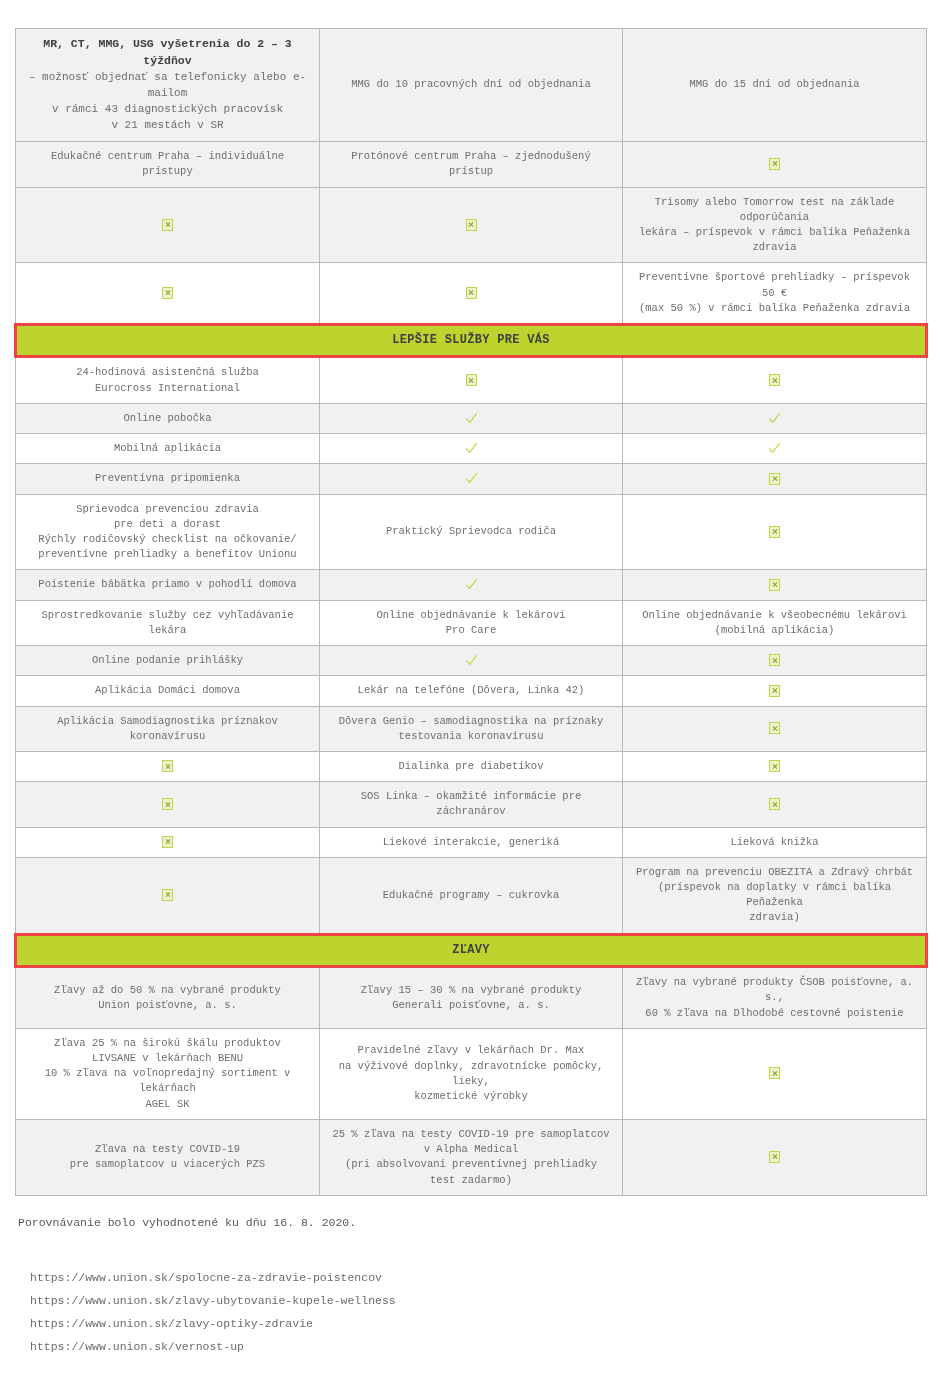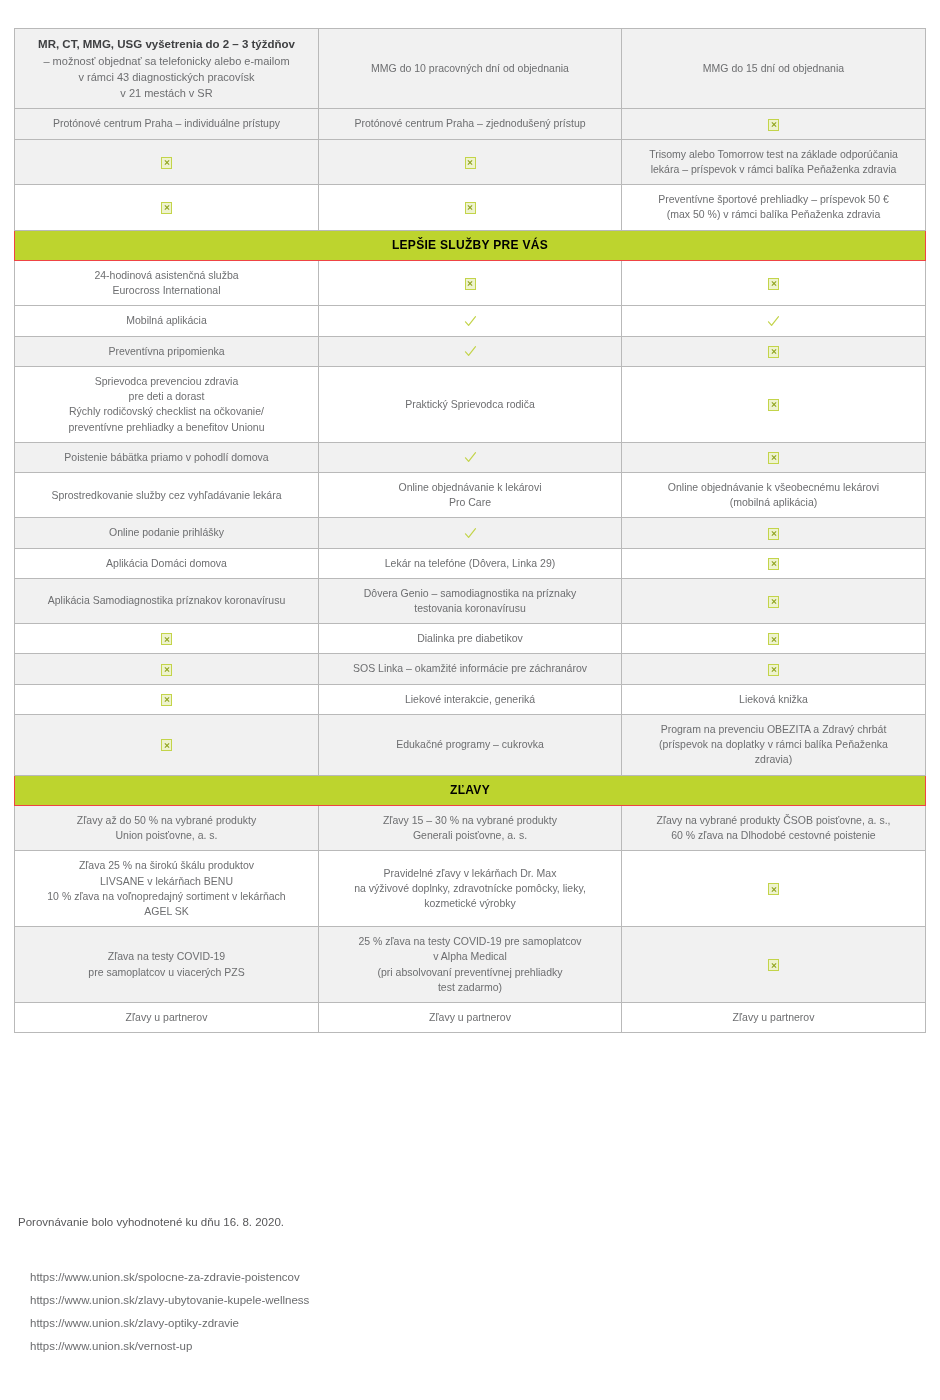--- a/index.html
+++ b/index.html
@@ -12,20 +12,21 @@
     color:#58585a;
     -webkit-font-smoothing:antialiased;
     overflow:hidden;
   }
   .page{
     position:relative;
     width:744px;
     height:1400px;
     box-sizing:border-box;
     padding:16px;
+    font-family:Liberation Mono, monospace;
   }
 
   
   .cmp-table{
     position:absolute;
     left:14px;
     top:28px;
     width:911px;
     border-collapse:collapse;
     table-layout:fixed;
@@ -65,22 +66,22 @@
     display:block;
     font-weight:bold;
     color:#3f4042;
     font-size:11.5px;
     margin-bottom:1px;
   }
 
   
   .banner td{
     background:#bdd42e !important;
-    border:1px solid #ef4444;
-    color:#000000;
+    border:3px solid #ef4444;
+    color:#404040;
     font-weight:bold;
     font-size:12px;
     letter-spacing:.3px;
     padding:6px 4px;
     margin-left:12px;
   }
 
   
   .ic{
     display:inline-block;
@@ -149,41 +150,50 @@
         <col class="c2">
         <col class="c3">
     </colgroup>
     <tbody id="table-body">
         <tr class="alt">
           <td class="hero"><span class="hd">MR, CT, MMG, USG vyšetrenia do 2 – 3 týždňov</span>– možnosť objednať sa telefonicky alebo e-mailom<br>v rámci 43 diagnostických pracovísk<br>v 21 mestách  v SR</td>
           <td class="lead">MMG do 10 pracovných dní od objednania</td>
           <td class="lead">MMG do 15 dní od objednania</td>
         </tr>
         <tr class="alt">
-          <td class="lead">Protónové centrum Praha – individuálne prístupy</td>
+          <td class="lead">Edukačné centrum Praha – individuálne prístupy</td>
           <td class="lead">Protónové centrum Praha – zjednodušený prístup</td>
           <td><span class="ic ic-broken"></span></td>
         </tr>
         <tr class="alt">
           <td><span class="ic ic-broken"></span></td>
           <td><span class="ic ic-broken"></span></td>
           <td class="lead">Trisomy alebo Tomorrow test na základe odporúčania<br>lekára – príspevok v rámci balíka Peňaženka zdravia</td>
         </tr>
         <tr>
           <td><span class="ic ic-broken"></span></td>
           <td><span class="ic ic-broken"></span></td>
           <td class="lead">Preventívne športové prehliadky – príspevok 50 €<br>(max 50 %) v rámci balíka Peňaženka zdravia</td>
         </tr>
         <tr class="banner">
           <td colspan="3">LEPŠIE SLUŽBY PRE VÁS</td>
         </tr>
         <tr>
           <td class="lead">24-hodinová asistenčná služba<br>Eurocross International</td>
           <td><span class="ic ic-broken"></span></td>
           <td><span class="ic ic-broken"></span></td>
+        </tr>
+        <tr class="alt">
+          <td class="lead">Online pobočka</td>
+          <td><span class="ic ic-check"><svg width="13" height="13" viewBox="0 0 13 13">
+                <path d="M1.5 6.8 L4.6 10.3 L11.5 1.6" fill="none" stroke="#c3d44a" stroke-width="1.2" stroke-linecap="round" stroke-linejoin="round"></path>
+              </svg></span></td>
+          <td><span class="ic ic-check"><svg width="13" height="13" viewBox="0 0 13 13">
+                <path d="M1.5 6.8 L4.6 10.3 L11.5 1.6" fill="none" stroke="#c3d44a" stroke-width="1.2" stroke-linecap="round" stroke-linejoin="round"></path>
+              </svg></span></td>
         </tr>
         <tr>
           <td class="lead">Mobilná aplikácia</td>
           <td><span class="ic ic-check"><svg width="13" height="13" viewBox="0 0 13 13">
                 <path d="M1.5 6.8 L4.6 10.3 L11.5 1.6" fill="none" stroke="#c3d44a" stroke-width="1.2" stroke-linecap="round" stroke-linejoin="round"></path>
               </svg></span></td>
           <td><span class="ic ic-check"><svg width="13" height="13" viewBox="0 0 13 13">
                 <path d="M1.5 6.8 L4.6 10.3 L11.5 1.6" fill="none" stroke="#c3d44a" stroke-width="1.2" stroke-linecap="round" stroke-linejoin="round"></path>
               </svg></span></td>
         </tr>
@@ -213,21 +223,21 @@
         </tr>
         <tr class="alt">
           <td class="lead">Online podanie prihlášky</td>
           <td><span class="ic ic-check"><svg width="13" height="13" viewBox="0 0 13 13">
                 <path d="M1.5 6.8 L4.6 10.3 L11.5 1.6" fill="none" stroke="#c3d44a" stroke-width="1.2" stroke-linecap="round" stroke-linejoin="round"></path>
               </svg></span></td>
           <td><span class="ic ic-broken"></span></td>
         </tr>
         <tr>
           <td class="lead">Aplikácia Domáci domova</td>
-          <td class="lead">Lekár na telefóne (Dôvera, Linka 29)</td>
+          <td class="lead">Lekár na telefóne (Dôvera, Linka 42)</td>
           <td><span class="ic ic-broken"></span></td>
         </tr>
         <tr class="alt">
           <td class="lead">Aplikácia Samodiagnostika príznakov koronavírusu</td>
           <td class="lead">Dôvera Genio – samodiagnostika na príznaky<br>testovania koronavírusu</td>
           <td><span class="ic ic-broken"></span></td>
         </tr>
         <tr>
           <td><span class="ic ic-broken"></span></td>
           <td class="lead">Dialinka pre diabetikov</td>
@@ -258,25 +268,20 @@
         </tr>
         <tr>
           <td class="lead">Zľava 25 % na širokú škálu produktov<br>LIVSANE v lekárňach BENU<br>10 % zľava na voľnopredajný sortiment v lekárňach<br>AGEL SK</td>
           <td class="lead">Pravidelné zľavy v lekárňach Dr. Max<br>na výživové doplnky, zdravotnícke pomôcky, lieky,<br>kozmetické výrobky</td>
           <td><span class="ic ic-broken"></span></td>
         </tr>
         <tr class="alt">
           <td class="lead">Zľava na testy COVID-19<br>pre samoplatcov u viacerých PZS</td>
           <td class="lead">25 % zľava na testy COVID-19 pre samoplatcov<br>v Alpha Medical<br>(pri absolvovaní preventívnej prehliadky<br>test zadarmo)</td>
           <td><span class="ic ic-broken"></span></td>
-        </tr>
-        <tr>
-          <td class="lead">Zľavy u partnerov</td>
-          <td class="lead">Zľavy u partnerov</td>
-          <td class="lead">Zľavy u partnerov</td>
         </tr>
       </tbody>
   </table>
 
   <div class="note">Porovnávanie bolo vyhodnotené ku dňu 16. 8. 2020.</div>
 
   <div class="links" id="links-container">
       <a href="#">https://www.union.sk/spolocne-za-zdravie-poistencov</a>
       <a href="#">https://www.union.sk/zlavy-ubytovanie-kupele-wellness</a>
       <a href="#">https://www.union.sk/zlavy-optiky-zdravie</a>

